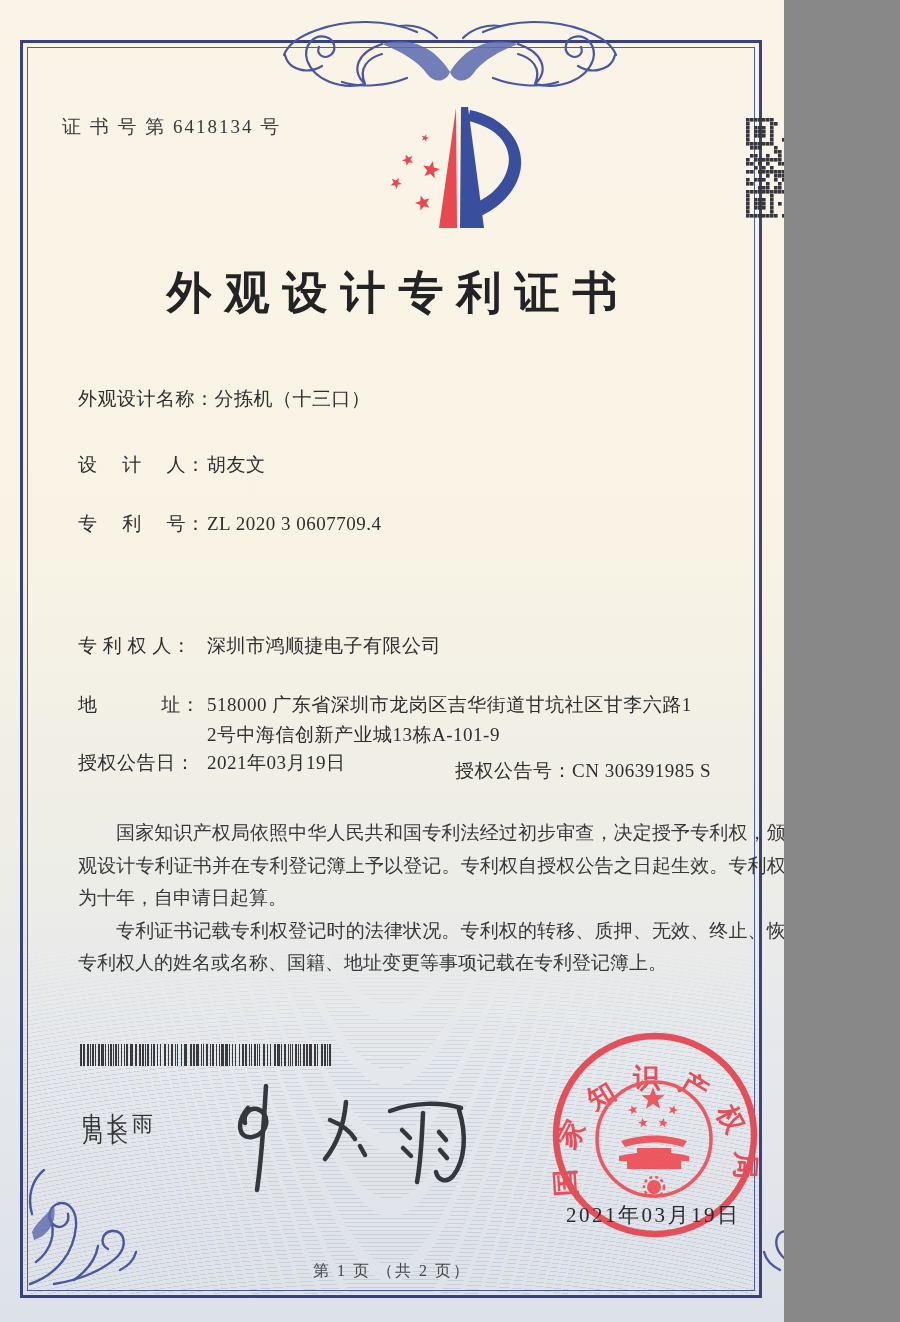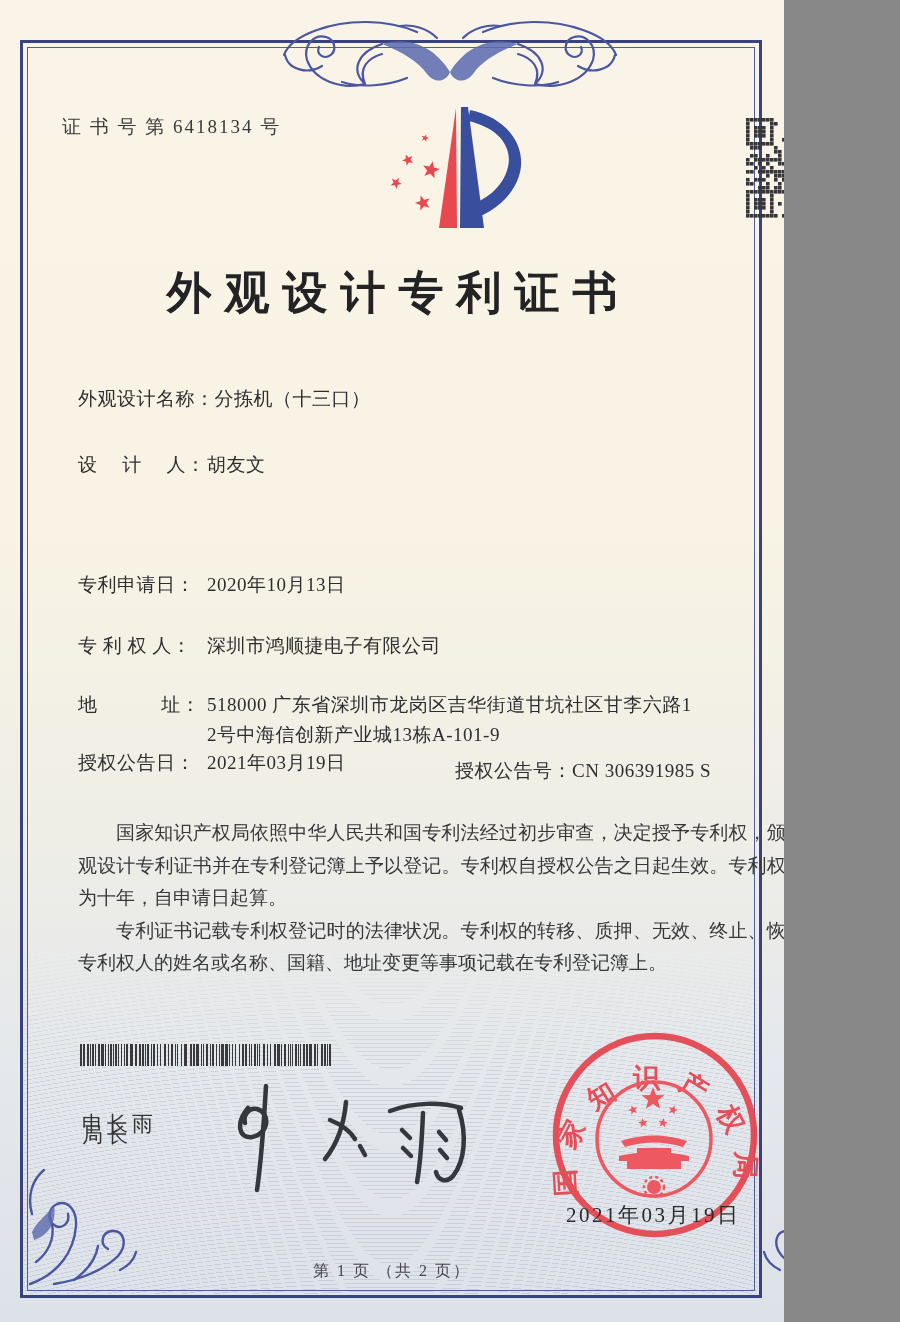--- a/index.html
+++ b/index.html
@@ -419,22 +419,22 @@
     </svg>
 
   <div class="abs" id="title">外观设计专利证书</div>
 
   <div class="row" style="top:386px;">
     <span class="lbl">外观设计名称：</span><span class="val">分拣机（十三口）</span>
   </div>
   <div class="row" style="top:452px;">
     <span class="lbl">设　 计　 人：</span><span class="val">胡友文</span>
   </div>
-  <div class="row" style="top:572px;">
-    <span class="lbl">专利申请日：</span><span class="val">2020年10月13日</span>
+  <div class="row" style="top:511px;">
+    <span class="lbl">专　 利　 号：</span><span class="val">ZL 2020 3 0607709.4</span>
   </div>
   <div class="row" style="top:633px;">
     <span class="lbl">专 利 权 人：</span><span class="val">深圳市鸿顺捷电子有限公司</span>
   </div>
   <div class="row" id="row-address" style="top:690px;line-height:30px;">
     <span class="lbl">地　　　 址：</span><span class="val">518000 广东省深圳市龙岗区吉华街道甘坑社区甘李六路1
 2号中海信创新产业城13栋A-101-9</span>
   </div>
   <div class="row" style="top:750px;width:746px;">
     <span class="lbl">授权公告日：</span><span class="val">2021年03月19日</span>

